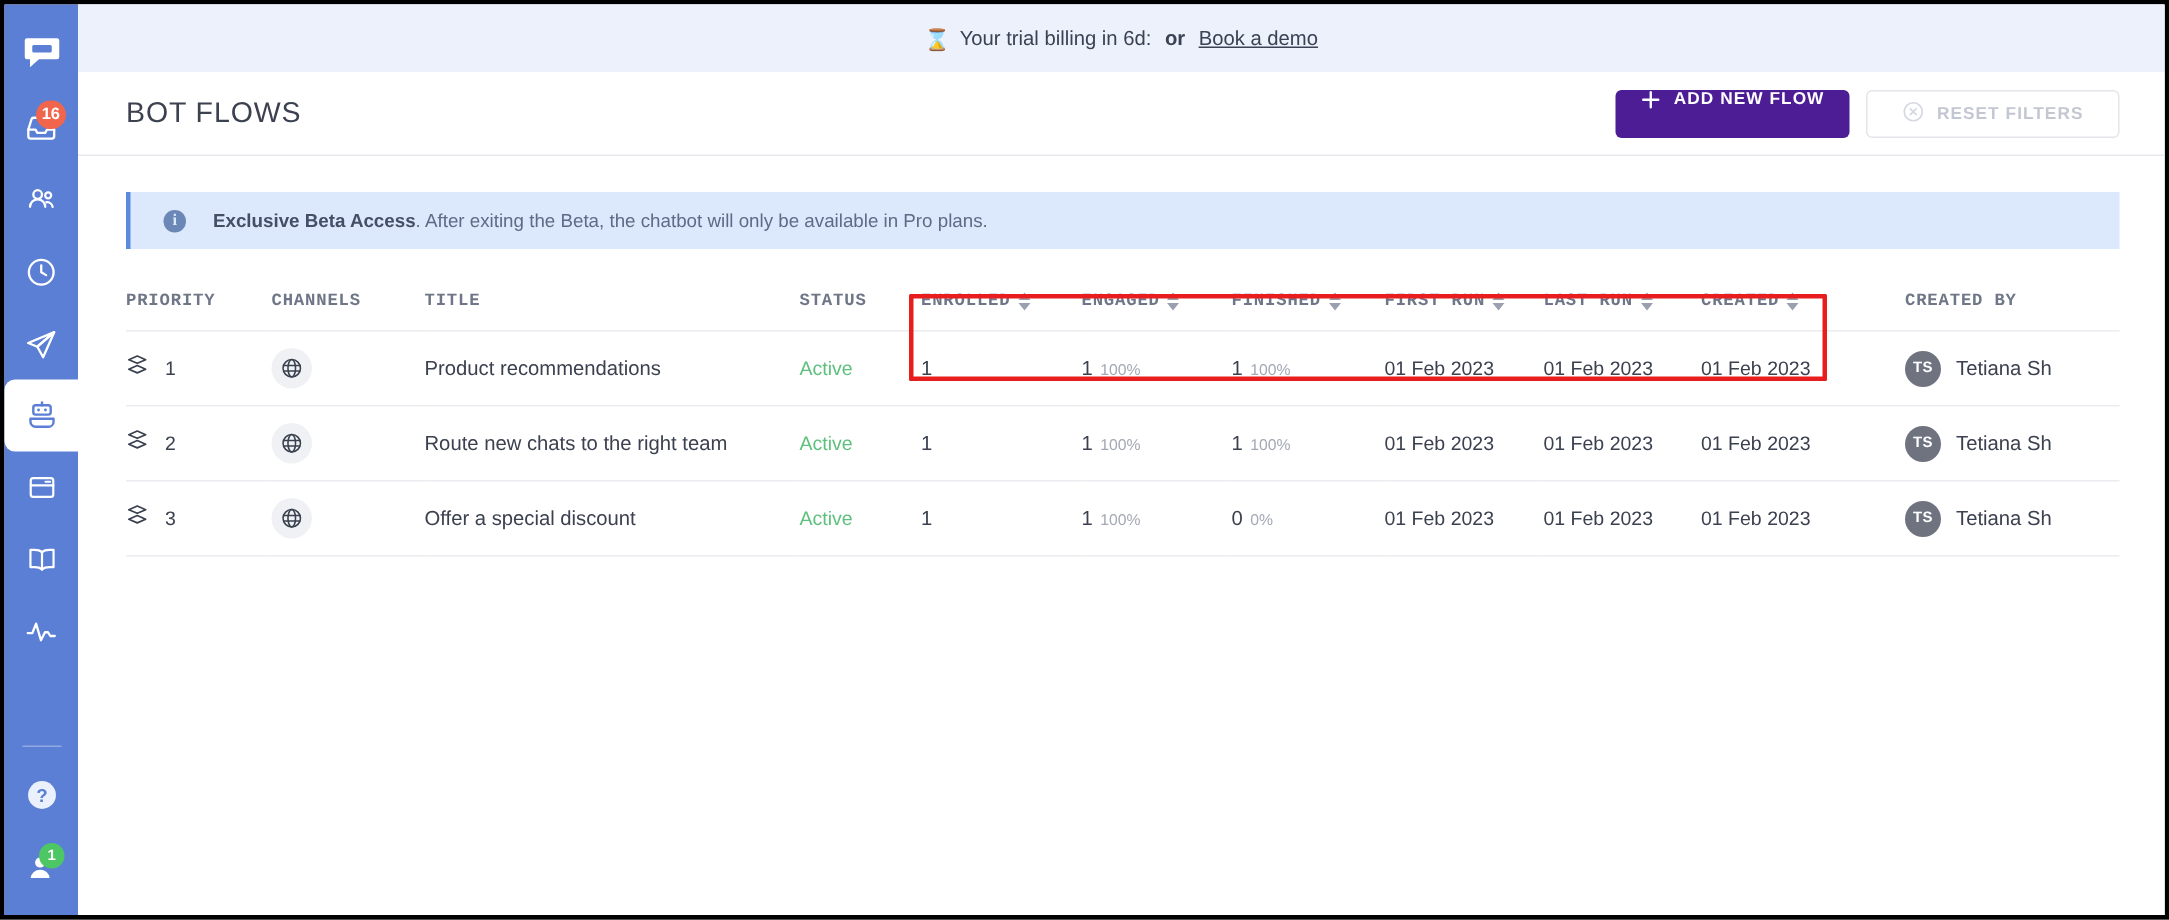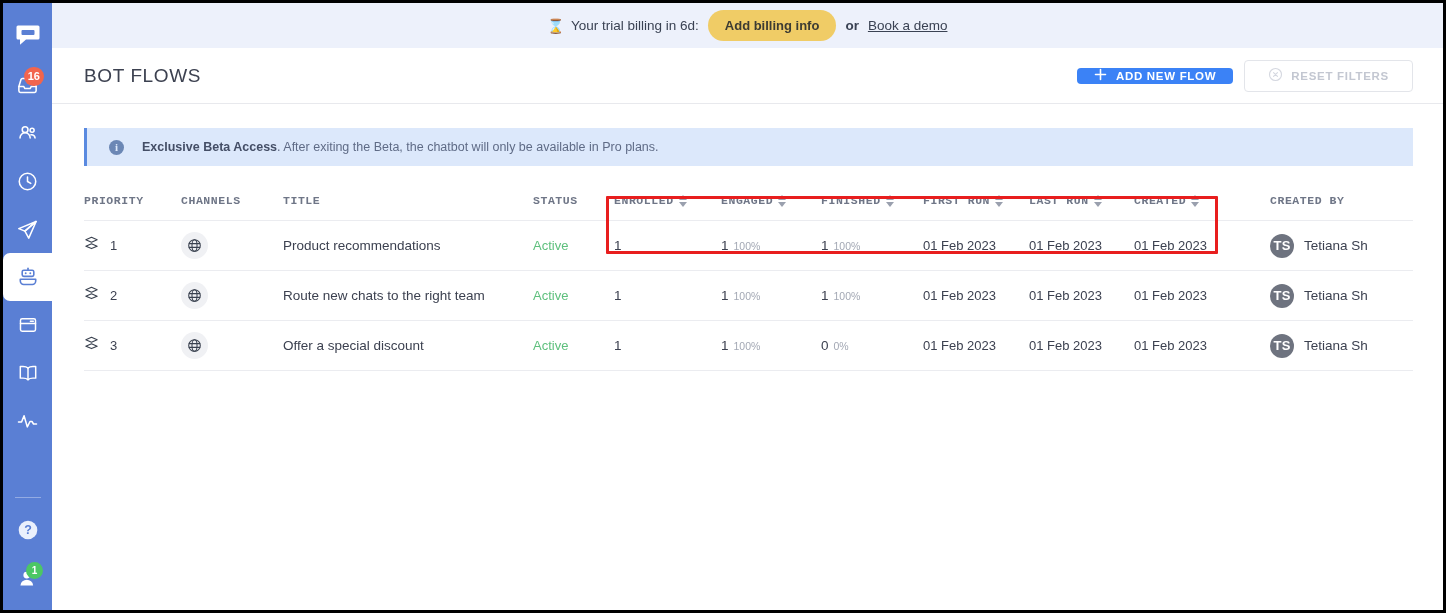--- a/index.html
+++ b/index.html
@@ -110,30 +110,30 @@
     background: #fff;
   }
   .page-title {
     font-size: 19px;
     letter-spacing: .6px;
     color: #3c4150;
     font-weight: normal;
   }
   .header-actions { margin-left: auto; display: flex; gap: 11px; align-items: center; }
   .btn-primary {
-    background: #3b82f6;
+    background: #4c1d95;
     color: #fff;
     border: none;
     border-radius: 4px;
-    height: 16px;
+    height: 32px;
     padding: 0 17px;
     font-size: 11.5px;
     font-weight: bold;
     letter-spacing: .7px;
-    display: flex; align-items: center; gap: 9px;
+    display: flex; gap: 9px;
     cursor: pointer;
     font-family: "Liberation Sans", sans-serif;
   }
   .btn-ghost {
     background: #fff;
     color: #c3c7d1;
     border: 1px solid #e3e5ea;
     border-radius: 4px;
     height: 32px;
     padding: 0 23px;
@@ -211,21 +211,21 @@
   }
   .status-active { color: #5ec07d; font-size: 13px; }
   .metric { display: inline-flex; align-items: baseline; gap: 5px; }
   .metric .pct { font-size: 10.5px; color: #a3a8b4; }
   .date { font-size: 13px; color: #3c4150; }
   .creator { display: flex; align-items: center; gap: 10px; }
   .avatar {
     width: 24px; height: 24px; border-radius: 50%;
     background: #6e737f;
     color: #fff;
-    font-size: 13px; font-weight: bold;
+    font-size: 10px; font-weight: bold;
     display: flex; align-items: center; justify-content: center;
     letter-spacing: .3px;
   }
   .creator-name { font-size: 13.5px; color: #3c4150; }
 
   
   .annot-box {
     position: absolute;
     border: 3px solid #e81e1e;
     pointer-events: none;
@@ -352,21 +352,20 @@
 
   </nav>
 
   <div class="main">
 
     <div class="trial-bar">
       <span class="trial-text">
         <span class="hourglass">⌛</span>
         <span>Your trial billing in 6d:</span>
       </span>
-      <button class="billing-btn">Add billing info</button>
       <span class="or-text">or</span>
       <a class="demo-link">Book a demo</a>
     </div>
 
     <div class="page-header">
       <h1 class="page-title">BOT FLOWS</h1>
       <div class="header-actions">
         <button class="btn-primary">
           <span>
             <svg width="13" height="13" viewBox="0 0 14 14" stroke="#fff" stroke-width="1.7" stroke-linecap="round">

